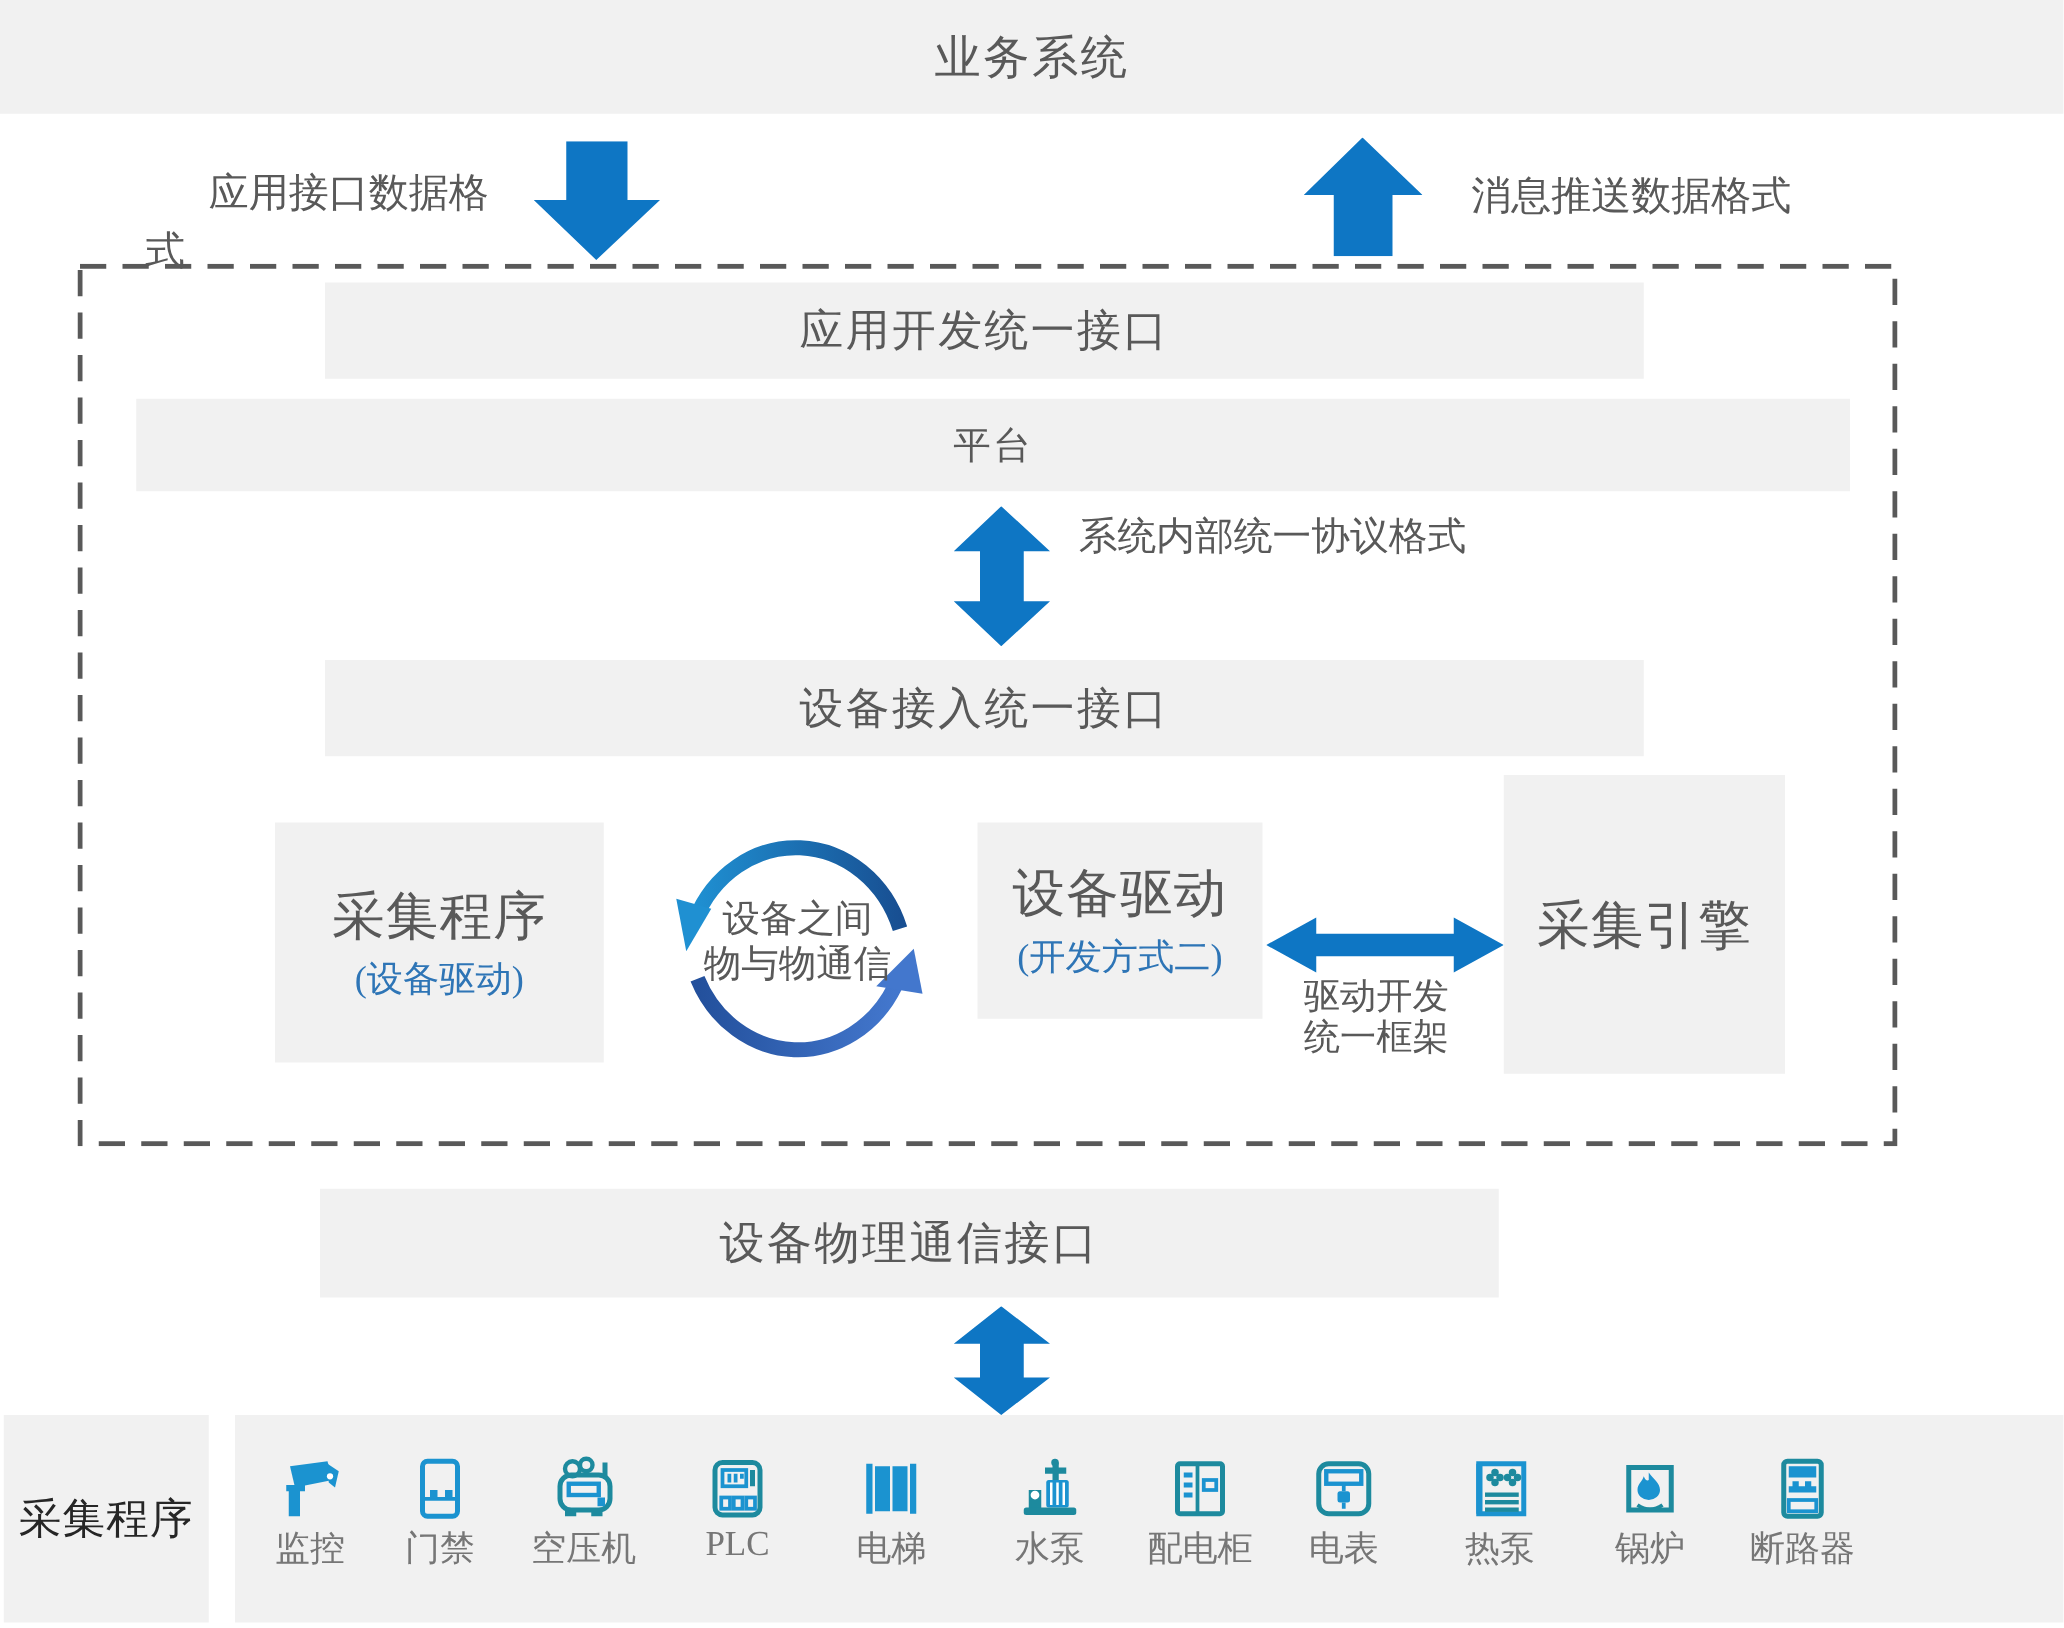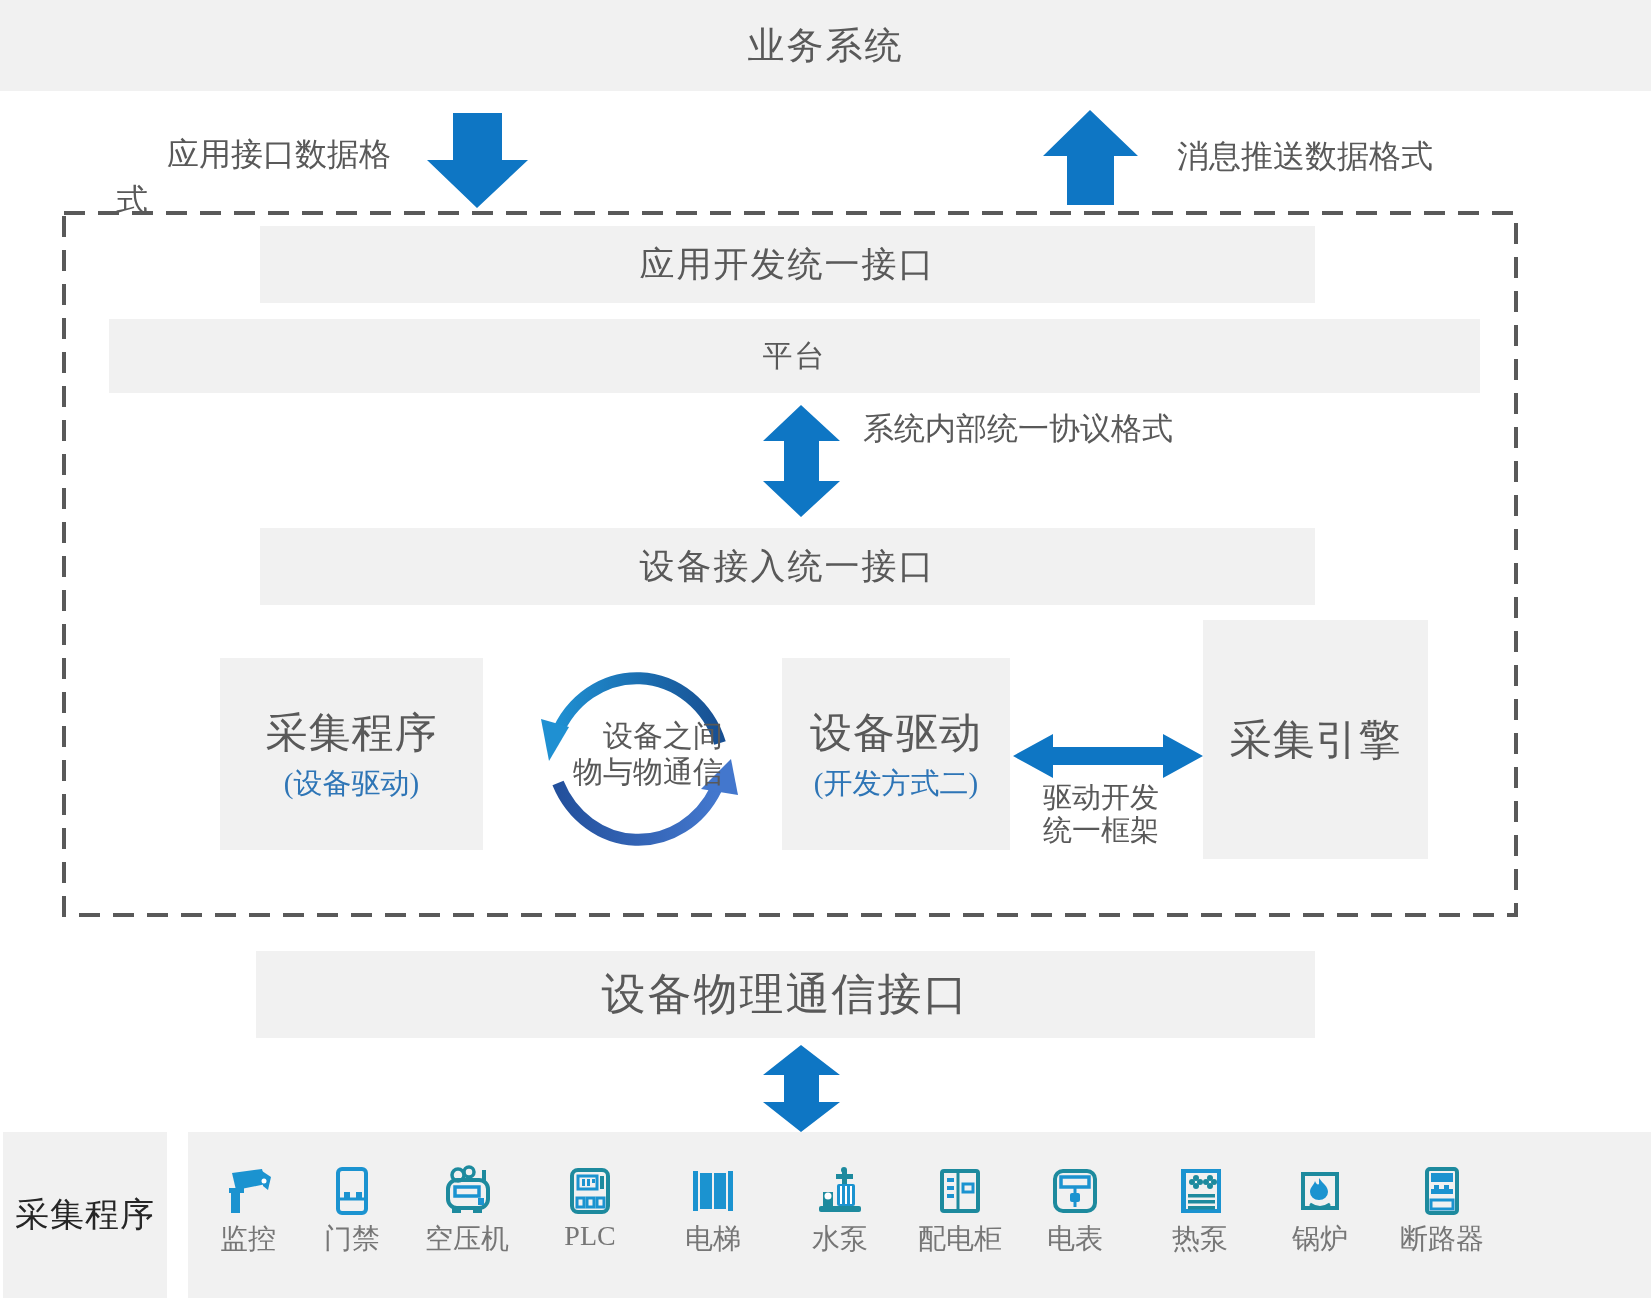--- a/index.html
+++ b/index.html
@@ -15,35 +15,35 @@
   .banner{left:0;top:0;width:1651px;height:91px;font-size:37px;letter-spacing:2px}
   .ann{color:var(--txt);font-size:32px;line-height:46px;white-space:nowrap}
   .ann-left{left:116px;top:131px;width:300px}
   .ann-left .l1{text-indent:51px}
   .ann-right{left:1177px;top:133px}
   .ann-protocol{left:863px;top:406px;font-size:31px}
   .dashedbox{left:62px;top:211px;width:1456px;height:706px}
   .bar-app{left:260px;top:226px;width:1055px;height:77px;font-size:35px;letter-spacing:2px}
   .bar-platform{left:109px;top:319px;width:1371px;height:74px;font-size:30px;letter-spacing:2px}
   .bar-access{left:260px;top:528px;width:1055px;height:77px;font-size:35px;letter-spacing:2px}
-  .bar-physical{left:256px;top:951px;width:1059px;height:87px;font-size:44px;letter-spacing:2px}
+  .bar-physical{left:256px;top:951px;width:943px;height:87px;font-size:36px;letter-spacing:2px}
   .arrow{display:block}
   .arrow-down{left:427px;top:113px}
   .arrow-up{left:1043px;top:110px}
   .arrow-mid{left:763px;top:405px}
   .arrow-bottom{left:763px;top:1045px}
   .arrow-h{left:1013px;top:732px}
   .bigbox{display:flex;flex-direction:column;align-items:center;justify-content:center;gap:3px;text-align:right}
   .box-collector{left:220px;top:658px;width:263px;height:192px}
-  .box-driver{left:782px;top:658px;width:228px;height:192px}
+  .box-driver{left:782px;top:658px;width:228px;height:157px}
   .box-engine{left:1203px;top:620px;width:225px;height:239px}
   .box-title{font-size:42px;color:var(--txt);letter-spacing:1px}
   .box-sub{font-size:29px;color:var(--accent)}
   .cycle{left:533px;top:643px}
-  .ann-cycle{left:553px;top:718px;width:170px;text-align:right;font-size:30px;line-height:36px;color:var(--txt)}
+  .ann-cycle{left:553px;top:718px;width:170px;text-align:center;font-size:30px;line-height:36px;color:var(--txt)}
   .ann-framework{left:1036px;top:781px;width:130px;text-align:center;font-size:29px;line-height:33px;color:var(--txt)}
   .other-box{left:3px;top:1132px;width:164px;height:166px;display:flex;align-items:center;justify-content:center;
     font-size:34px;color:#262626;letter-spacing:1px}
   .devices-row{left:188px;top:1132px;width:1463px;height:166px}
   .device{position:absolute;top:24px;width:100px;text-align:center}
   .dev-icon{width:58px;height:58px;display:block;margin:6px auto 0}
   .dev-label{margin-top:0;font-size:28px;color:var(--label-gray);white-space:nowrap}
   svg{display:block}
 </style>
 </head>

